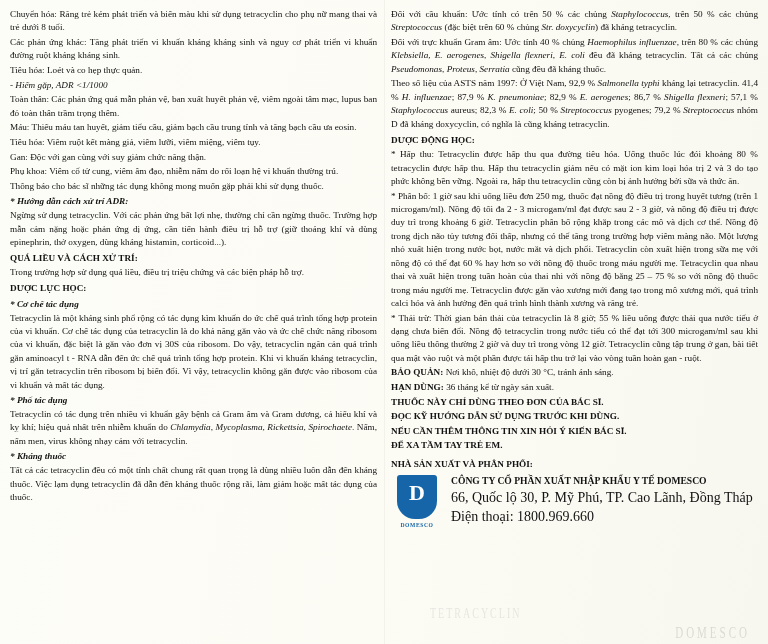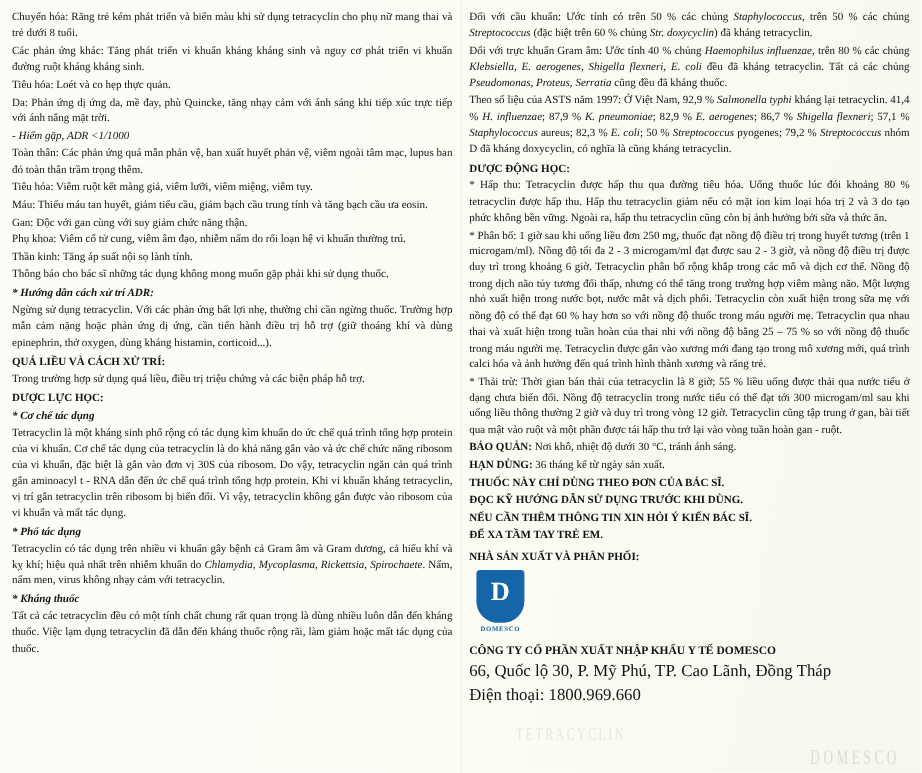--- a/index.html
+++ b/index.html
@@ -47,21 +47,20 @@
   }
   .caps { text-transform: uppercase; font-weight: bold; }
   .footer-block {
     margin-top: 5px;
   }
   .maker {
     display: flex;
     align-items: flex-start;
     gap: 8px;
     margin-top: 4px;
-    flex-direction: column;
   }
   .logo {
     flex: 0 0 auto;
     width: 52px;
     text-align: center;
   }
   .logo-badge {
     width: 40px;
     height: 44px;
     margin: 0 auto;
@@ -130,28 +129,26 @@
 
 <div class="sheet">
   <div class="fold"></div>
   <div class="cols">
 
     <div class="col">
       <p>Chuyển hóa: Răng trẻ kém phát triển và biến màu khi sử dụng tetracyclin cho phụ nữ mang thai và trẻ dưới 8 tuổi.</p>
       <p>Các phản ứng khác: Tăng phát triển vi khuẩn kháng kháng sinh và nguy cơ phát triển vi khuẩn đường ruột kháng kháng sinh.</p>
 
       <p>Tiêu hóa: Loét và co hẹp thực quản.</p>
-      <p>Da: Phản ứng dị ứng da, mề đay, phù Quincke, tăng nhạy cảm với ánh sáng khi tiếp xúc trực tiếp với ánh nắng mặt trời.</p>
       <p class="i">- Hiếm gặp, ADR &lt;1/1000</p>
       <p>Toàn thân: Các phản ứng quá mẫn phản vệ, ban xuất huyết phản vệ, viêm ngoài tâm mạc, lupus ban đỏ toàn thân trầm trọng thêm.</p>
+      <p>Máu: Thiếu máu tan huyết, giảm tiểu cầu, giảm bạch cầu trung tính và tăng bạch cầu ưa eosin.</p>
       <p>Tiêu hóa: Viêm ruột kết màng giả, viêm lưỡi, viêm miệng, viêm tụy.</p>
-      <p>Máu: Thiếu máu tan huyết, giảm tiểu cầu, giảm bạch cầu trung tính và tăng bạch cầu ưa eosin.</p>
       <p>Gan: Độc với gan cùng với suy giảm chức năng thận.</p>
       <p>Phụ khoa: Viêm cổ tử cung, viêm âm đạo, nhiễm nấm do rối loạn hệ vi khuẩn thường trú.</p>
-      <p>Thần kinh: Tăng áp suất nội sọ lành tính.</p>
       <p>Thông báo cho bác sĩ những tác dụng không mong muốn gặp phải khi sử dụng thuốc.</p>
 
       <p class="subhead">* Hướng dẫn cách xử trí ADR:</p>
       <p>Ngừng sử dụng tetracyclin. Với các phản ứng bất lợi nhẹ, thường chỉ cần ngừng thuốc. Trường hợp mẫn cảm nặng hoặc phản ứng dị ứng, cần tiến hành điều trị hỗ trợ (giữ thoáng khí và dùng epinephrin, thở oxygen, dùng kháng histamin, corticoid...).</p>
 
       <p class="head">QUÁ LIỀU VÀ CÁCH XỬ TRÍ:</p>
       <p>Trong trường hợp sử dụng quá liều, điều trị triệu chứng và các biện pháp hỗ trợ.</p>
 
       <p class="head">DƯỢC LỰC HỌC:</p>
 

